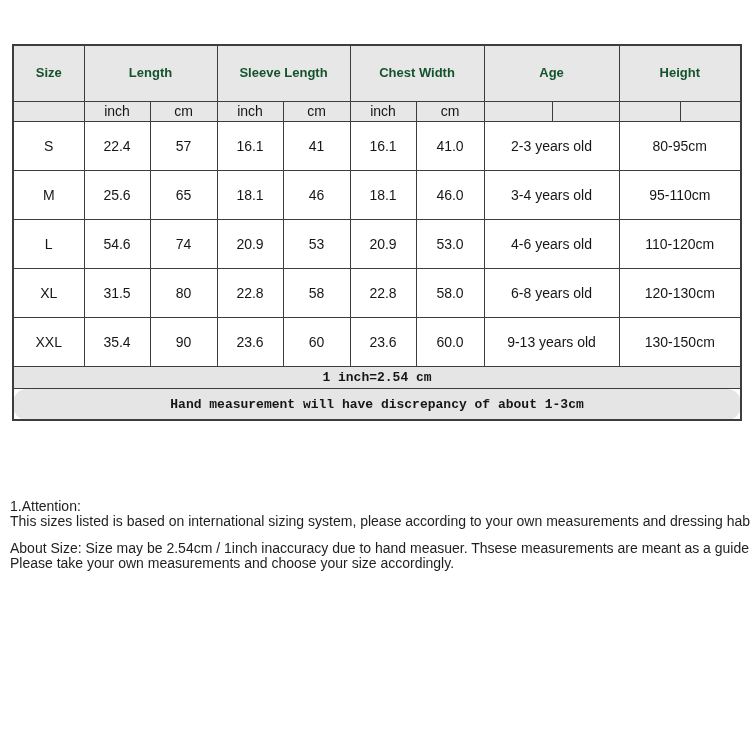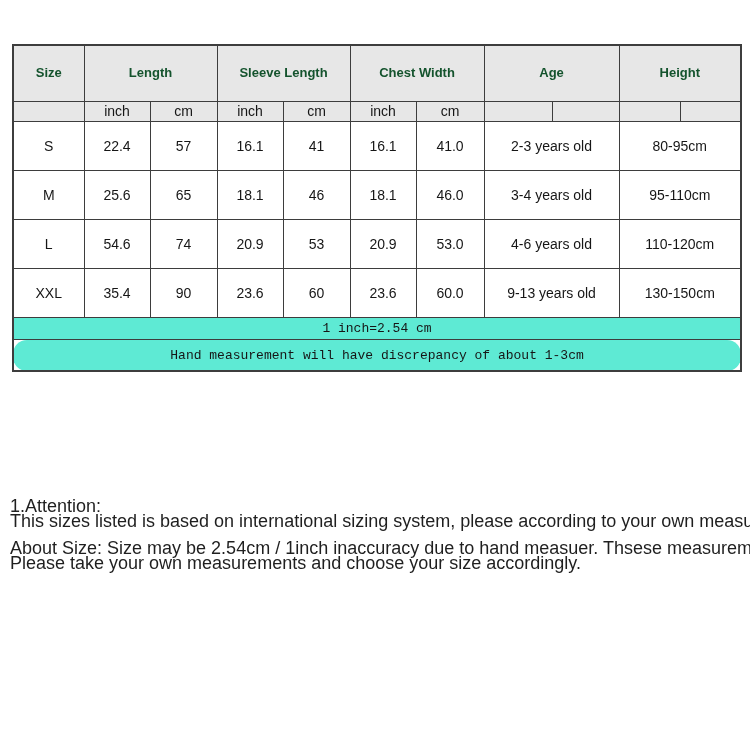--- a/index.html
+++ b/index.html
@@ -51,34 +51,34 @@
     line-height: 19px;
     color: #161616;
   }
   tr.data-row td {
     background: #ffffff;
     font-size: 14px;
     height: 48px;
     color: #161616;
   }
   tr.note-row td {
-    background: #5eead4;
+    background: #e5e5e5;
     font-family: "Liberation Mono", "DejaVu Sans Mono", monospace;
-    font-weight: normal;
+    font-weight: bold;
     font-size: 13px;
     color: #161616;
   }
   tr.note-row.note-1 td { height: 21px; }
   tr.note-row.note-2 td { height: 30px; border-radius: 14px; }
   .notes {
     position: absolute;
     left: 10px;
     top: 499px;
     width: 740px;
-    font-size: 18px;
+    font-size: 14px;
     line-height: 15px;
     color: #1f1f1f;
   }
   .notes .section { margin-bottom: 12px; }
   .notes .line { white-space: nowrap; }
 </style>
 </head>
 <body>
 
 <div class="page">
@@ -147,20 +147,31 @@
         <td>54.6</td>
         <td>74</td>
         <td>20.9</td>
         <td>53</td>
         <td>20.9</td>
         <td>53.0</td>
         <td colspan="2">4-6 years old</td>
         <td colspan="2">110-120cm</td>
       </tr>
       <tr class="data-row">
+        <td>XL</td>
+        <td>31.5</td>
+        <td>80</td>
+        <td>22.8</td>
+        <td>58</td>
+        <td>22.8</td>
+        <td>58.0</td>
+        <td colspan="2">6-8 years old</td>
+        <td colspan="2">120-130cm</td>
+      </tr>
+      <tr class="data-row">
         <td>XXL</td>
         <td>35.4</td>
         <td>90</td>
         <td>23.6</td>
         <td>60</td>
         <td>23.6</td>
         <td>60.0</td>
         <td colspan="2">9-13 years old</td>
         <td colspan="2">130-150cm</td>
       </tr>

